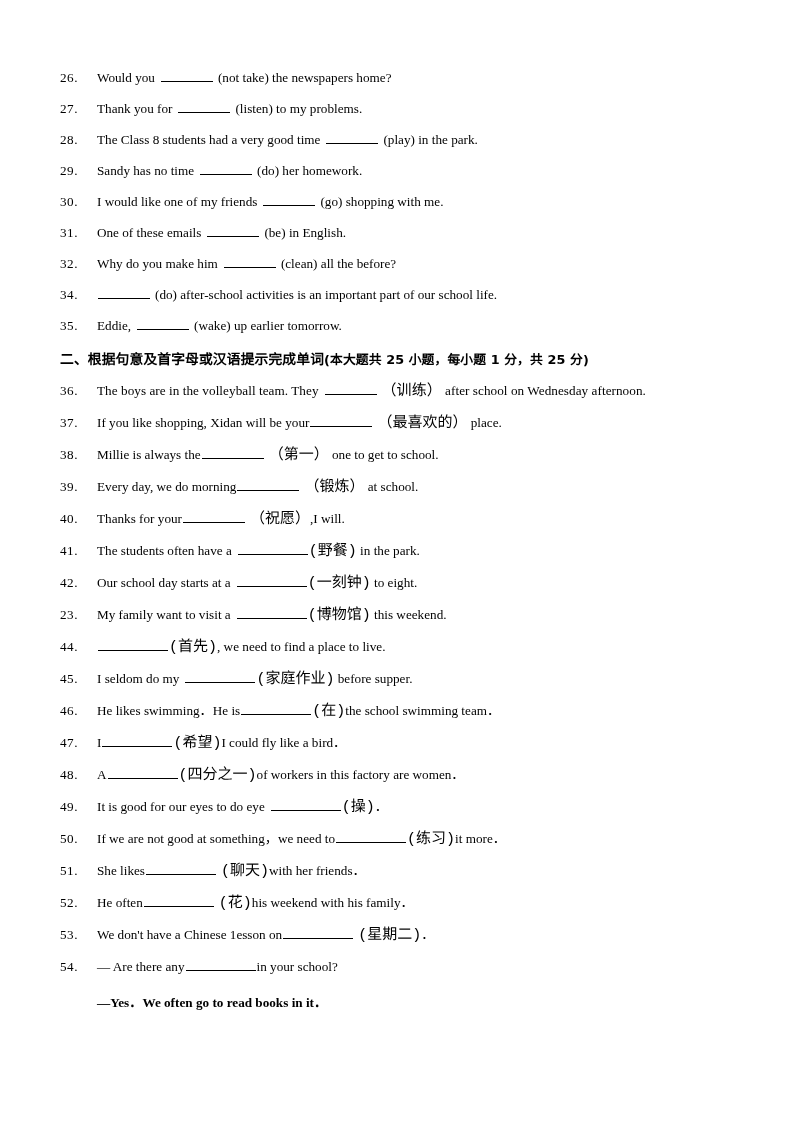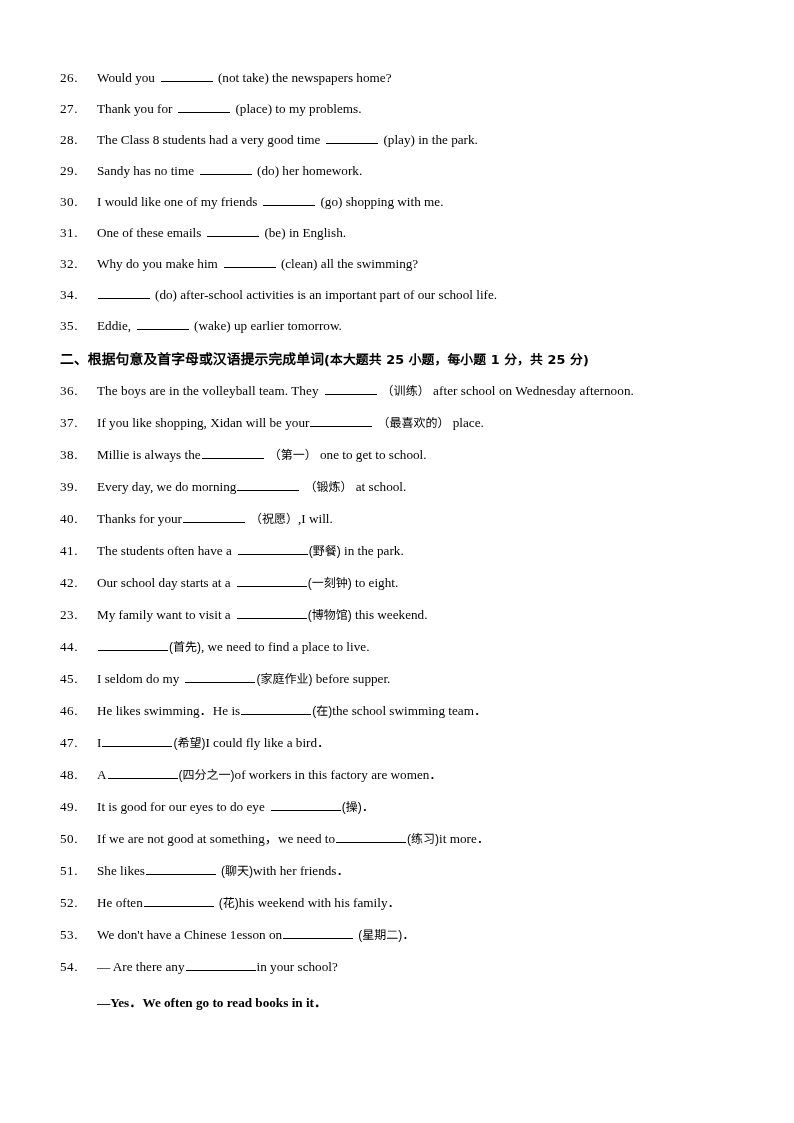--- a/index.html
+++ b/index.html
@@ -60,21 +60,21 @@
     vertical-align: baseline;
     margin: 0 1px;
   }
   .b-md { width: 52px; }
   .b-lg { width: 62px; }
   .b-xl { width: 70px; }
 
   .sp-l { margin-left: 6px; }
   .sp-r { margin-right: 5px; }
 
-  .cn { font-family: Liberation Sans, sans-serif; font-size: 12px; }
+  .cn { font-family: Liberation Mono, monospace; font-size: 15px; }
 
   
   .section-head {
     font-weight: bold;
     font-size: 13.8px;
     line-height: 31px;
     margin-top: 3px;
     margin-bottom: 0;
     letter-spacing: 0.1px;
     white-space: nowrap;
@@ -105,21 +105,21 @@
 
     <div>
 
       <div class="q">
         <span class="q-num">26.</span>
         <span class="q-body"><span>Would you</span><span class="blank b-md sp-l sp-r"></span><span>(not take) the newspapers home?</span></span>
       </div>
 
       <div class="q">
         <span class="q-num">27.</span>
-        <span class="q-body"><span>Thank you for</span><span class="blank b-md sp-l sp-r"></span><span>(place) to my problems.</span></span>
+        <span class="q-body"><span>Thank you for</span><span class="blank b-md sp-l sp-r"></span><span>(listen) to my problems.</span></span>
       </div>
 
       <div class="q">
         <span class="q-num">28.</span>
         <span class="q-body"><span>The Class 8 students had a very good time</span><span class="blank b-md sp-l sp-r"></span><span>(play) in the park.</span></span>
       </div>
 
       <div class="q">
         <span class="q-num">29.</span>
         <span class="q-body"><span>Sandy has no time</span><span class="blank b-md sp-l sp-r"></span><span>(do) her homework.</span></span>
@@ -130,21 +130,21 @@
         <span class="q-body"><span>I would like one of my friends</span><span class="blank b-md sp-l sp-r"></span><span>(go) shopping with me.</span></span>
       </div>
 
       <div class="q">
         <span class="q-num">31.</span>
         <span class="q-body"><span>One of these emails</span><span class="blank b-md sp-l sp-r"></span><span>(be) in English.</span></span>
       </div>
 
       <div class="q">
         <span class="q-num">32.</span>
-        <span class="q-body"><span>Why do you make him</span><span class="blank b-md sp-l sp-r"></span><span>(clean) all the swimming?</span></span>
+        <span class="q-body"><span>Why do you make him</span><span class="blank b-md sp-l sp-r"></span><span>(clean) all the before?</span></span>
       </div>
 
 
       <div class="q">
         <span class="q-num">34.</span>
         <span class="q-body"><span></span><span class="blank b-md sp-r"></span><span>(do) after-school activities is an important part of our school life.</span></span>
       </div>
 
       <div class="q">
         <span class="q-num">35.</span>

